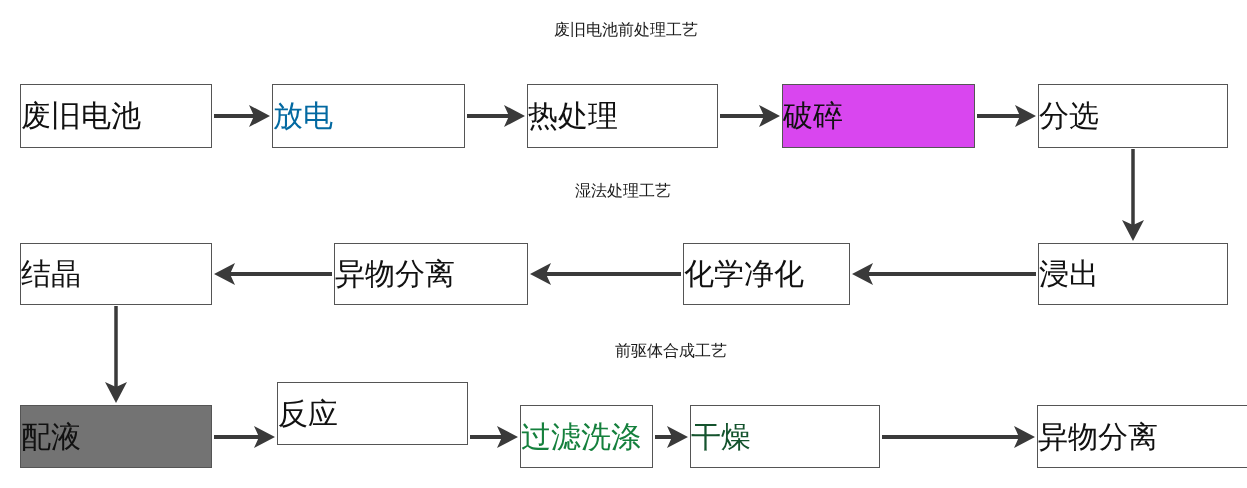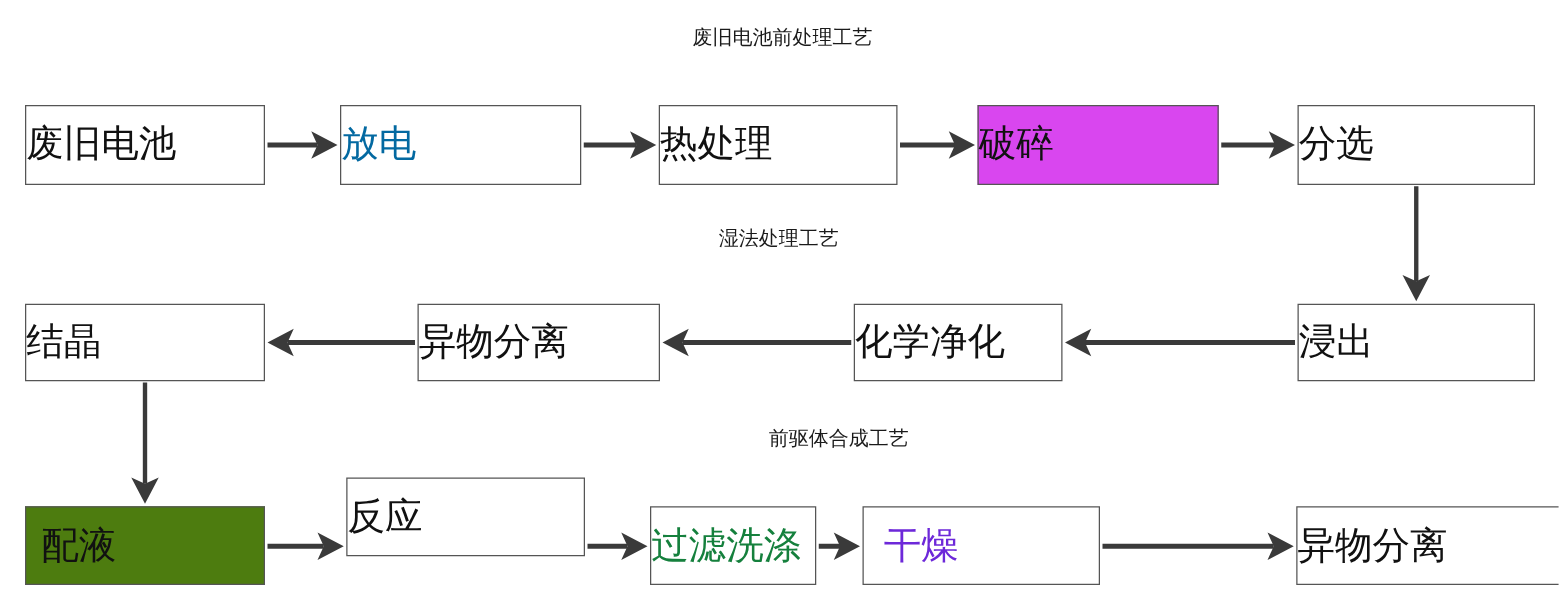--- a/index.html
+++ b/index.html
@@ -136,30 +136,30 @@
       </div>
       <div class="node-box" style="left: 683px; top: 243px; width: 167px; height: 62px; border-color: rgb(85, 85, 85); background: rgb(255, 255, 255);">
         <span class="node-label" style="color: rgb(17, 17, 17);">化学净化</span>
       </div>
       <div class="node-box" style="left: 334px; top: 243px; width: 194px; height: 62px; border-color: rgb(85, 85, 85); background: rgb(255, 255, 255);">
         <span class="node-label" style="color: rgb(17, 17, 17);">异物分离</span>
       </div>
       <div class="node-box" style="left: 20px; top: 243px; width: 192px; height: 62px; border-color: rgb(85, 85, 85); background: rgb(255, 255, 255);">
         <span class="node-label" style="color: rgb(17, 17, 17);">结晶</span>
       </div>
-      <div class="node-box" style="left: 20px; top: 405px; width: 192px; height: 63px; border-color: rgb(85, 85, 85); background: #4d7c0f; padding-left: 12px;">
+      <div class="node-box" style="left: 20px; top: 405px; width: 192px; height: 63px; border-color: rgb(85, 85, 85); background: #737373;">
         <span class="node-label" style="color: rgb(17, 17, 17);">配液</span>
       </div>
       <div class="node-box" style="left: 277px; top: 382px; width: 191px; height: 63px; border-color: rgb(85, 85, 85); background: rgb(255, 255, 255);">
         <span class="node-label" style="color: rgb(17, 17, 17);">反应</span>
       </div>
       <div class="node-box" style="left: 520px; top: 405px; width: 133px; height: 63px; border-color: rgb(85, 85, 85); background: rgb(255, 255, 255);">
         <span class="node-label" style="color: #15803d;">过滤洗涤</span>
       </div>
       <div class="node-box" style="left: 690px; top: 405px; width: 190px; height: 63px; border-color: rgb(85, 85, 85); background: rgb(255, 255, 255);">
-        <span class="node-label" style="color: #6d28d9; margin-left: 16px;">干燥</span>
+        <span class="node-label" style="color: #14532d;">干燥</span>
       </div>
       <div class="node-box" style="left: 1037px; top: 405px; width: 212px; height: 63px; border-color: rgb(85, 85, 85); background: rgb(255, 255, 255);">
         <span class="node-label" style="color: rgb(17, 17, 17);">异物分离</span>
       </div>
     </div>
 
 </div>
 
 </body></html>

